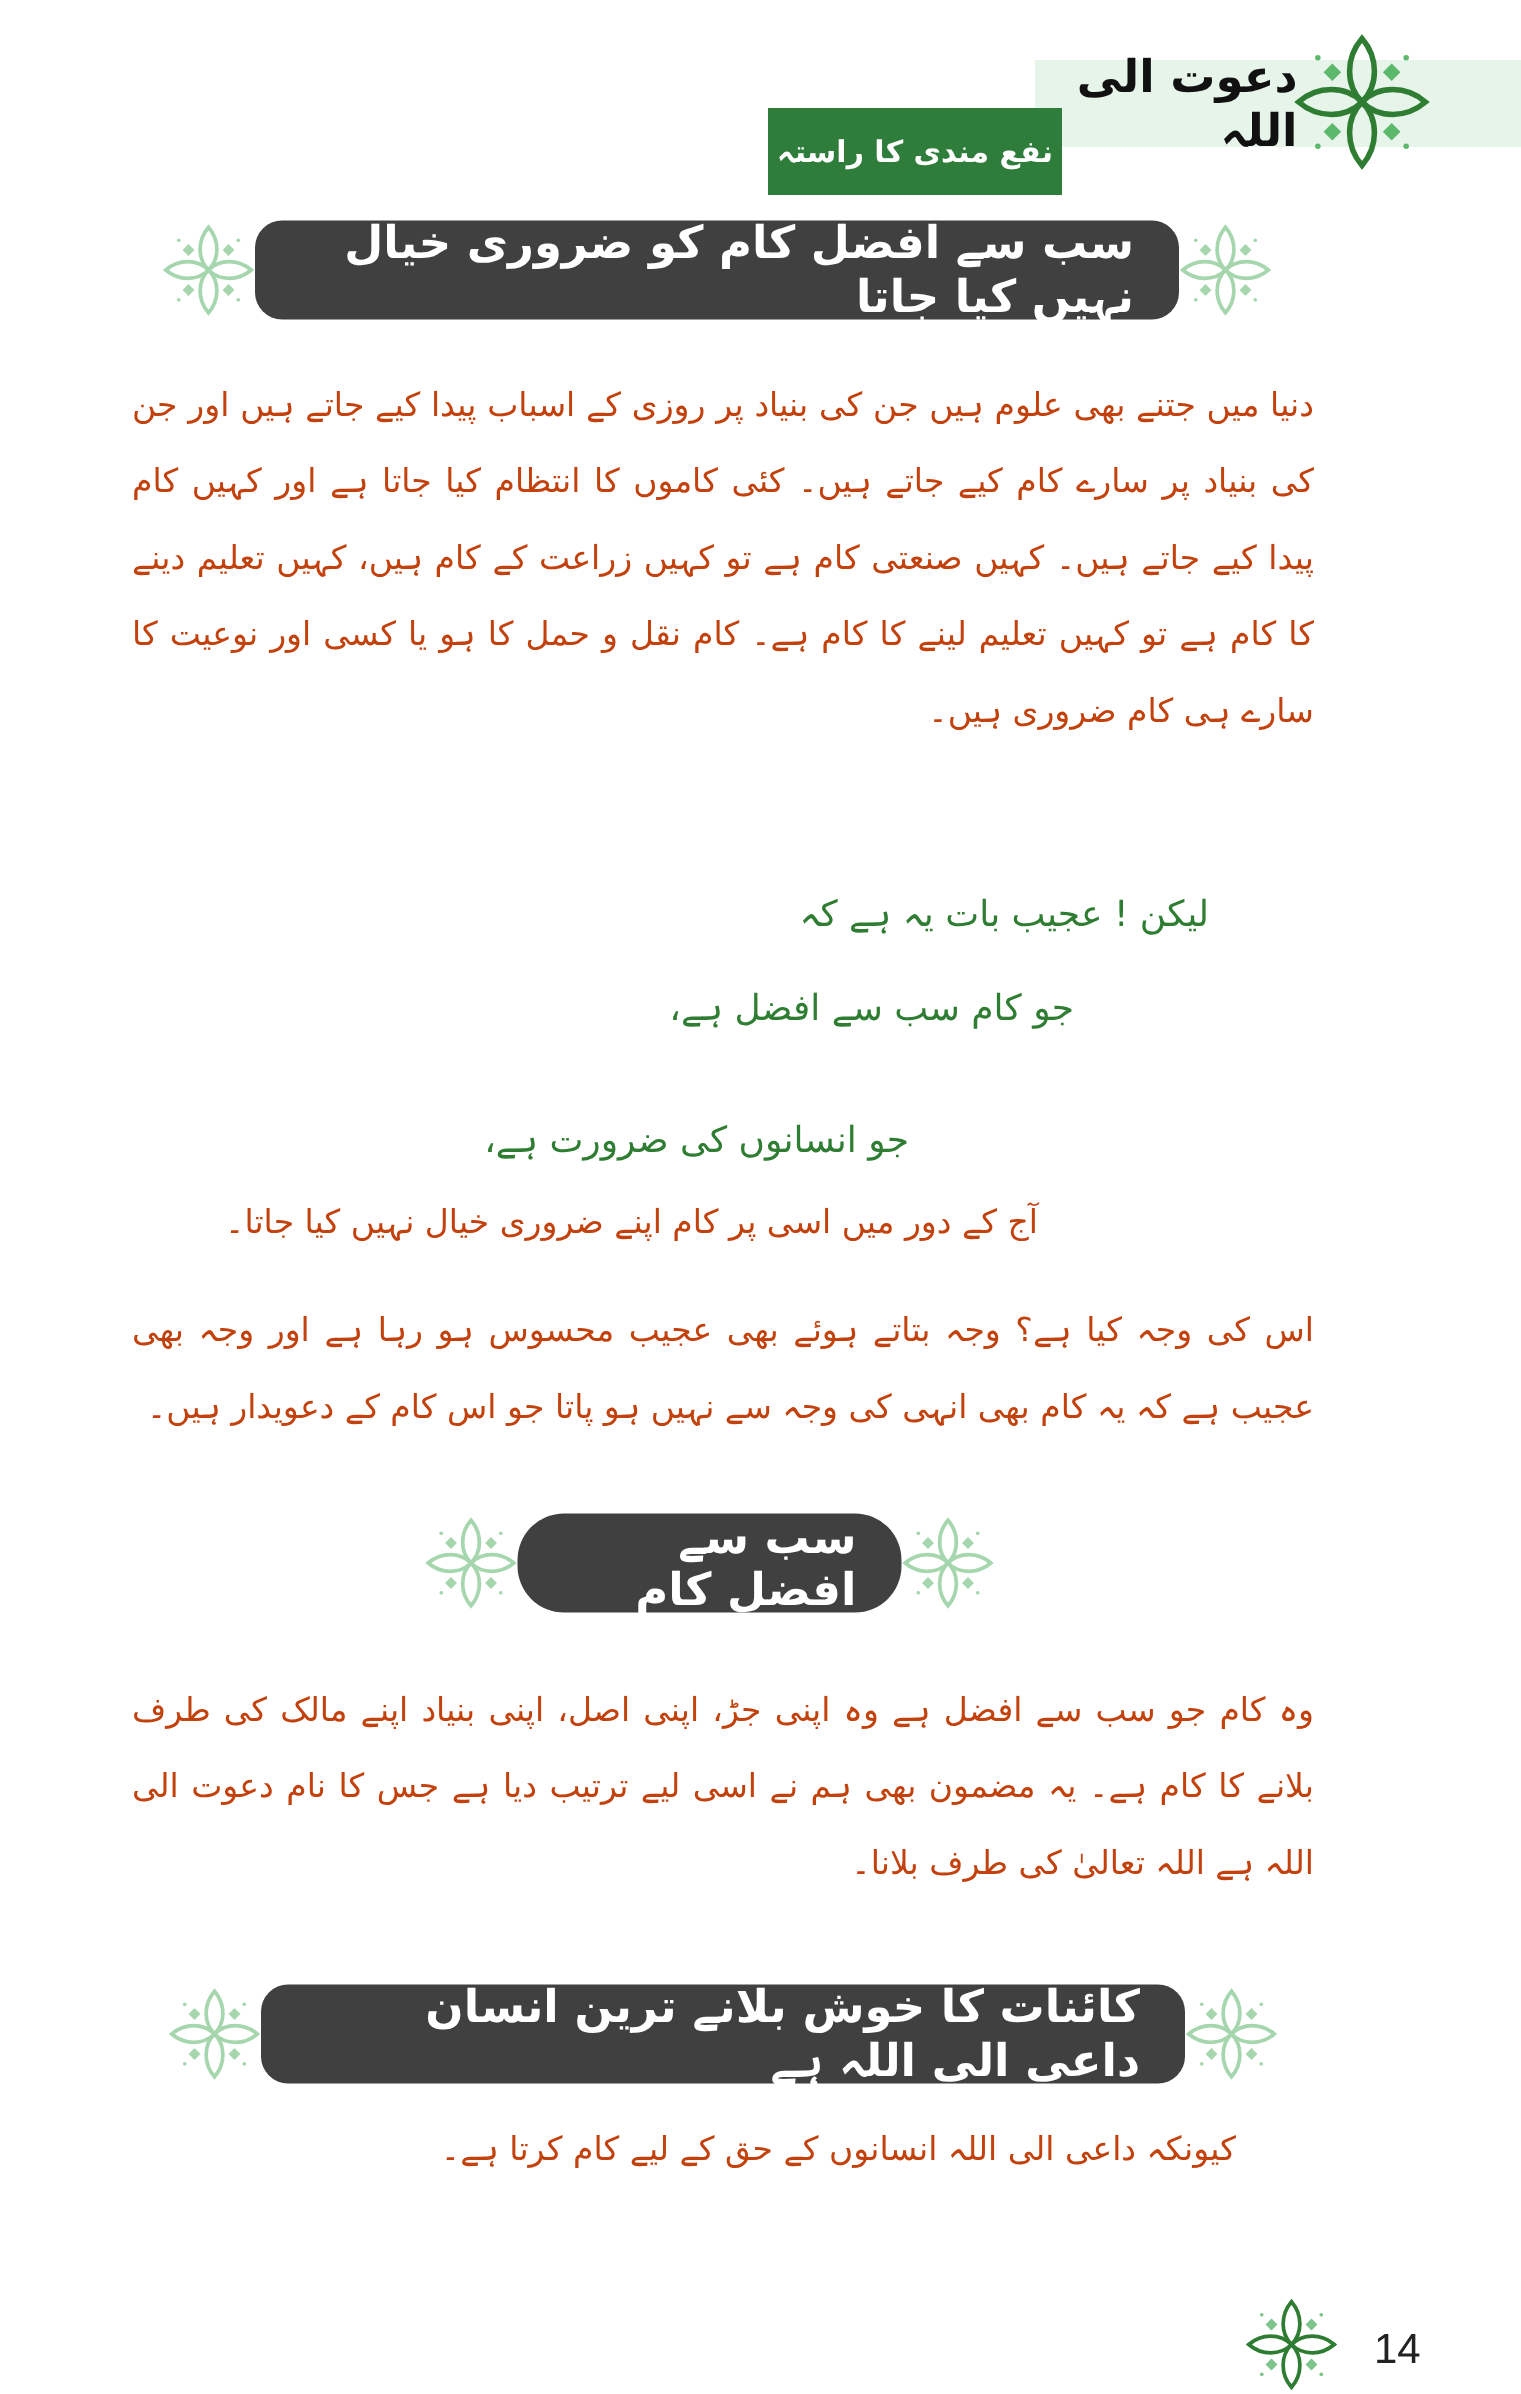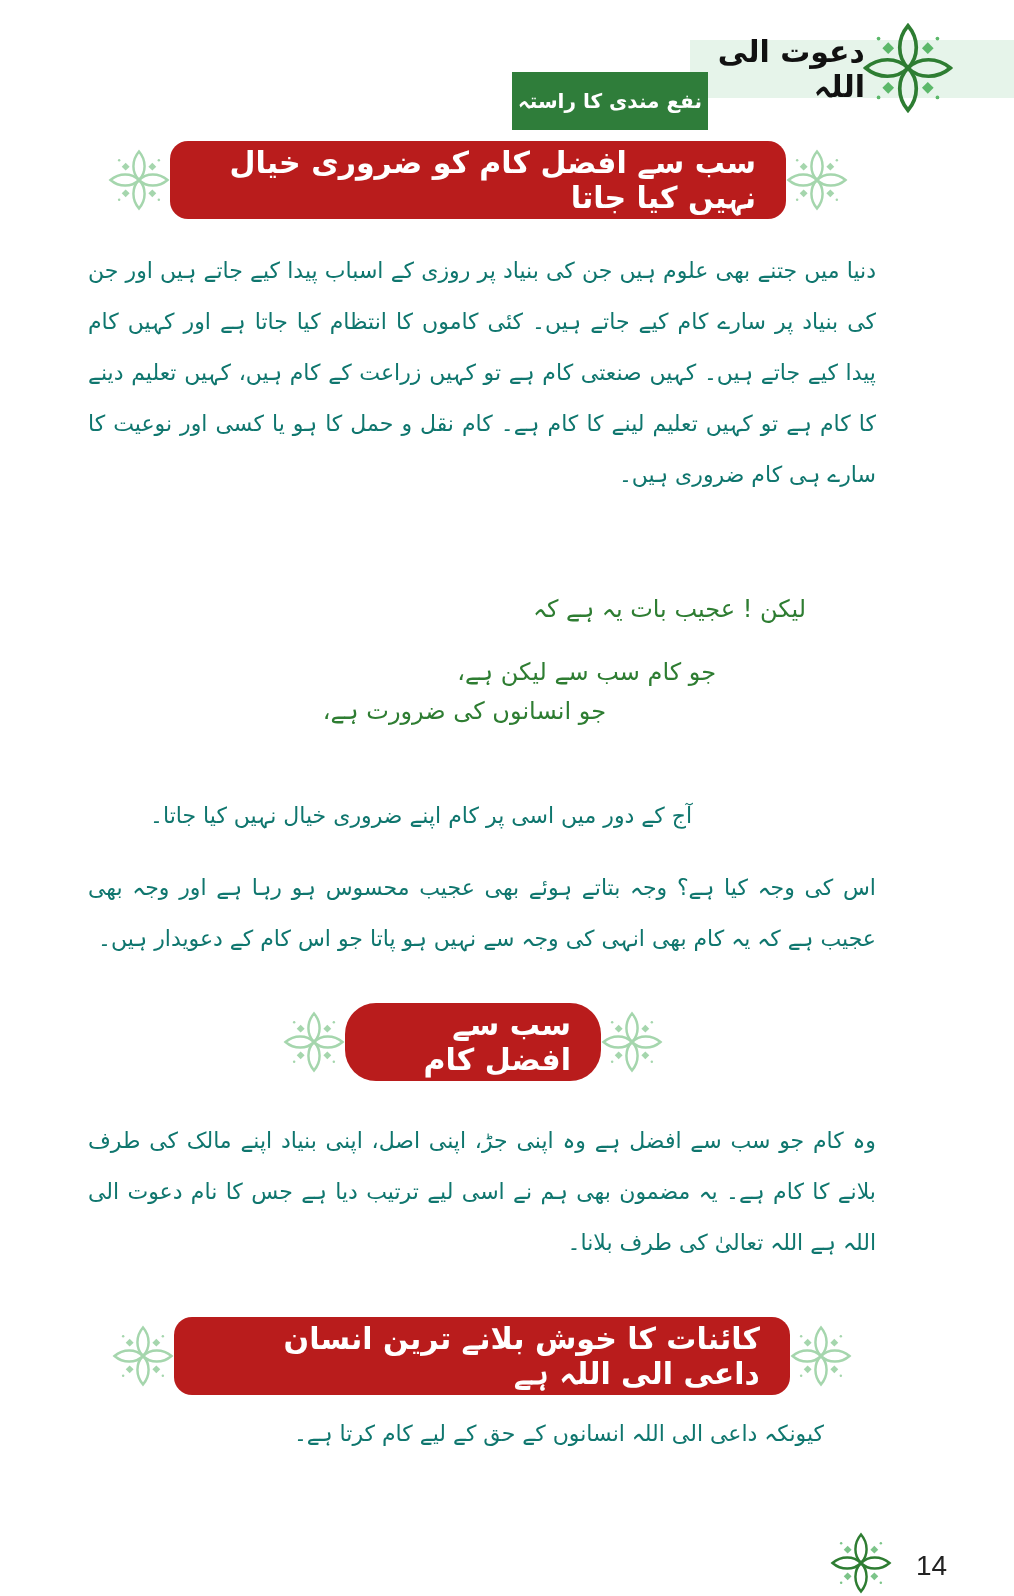--- a/index.html
+++ b/index.html
@@ -12,29 +12,29 @@
   .hdr-dark  { left: 512px; top: 40px; width: 196px; height: 58px; background: #2f7d3a;
                color: #fff; font-size: 20px; font-weight: bold; display: flex;
                align-items: center; justify-content: center; direction: rtl; margin-top: 32px; }
   .hdr-title { left: 715px; top: 40px; width: 150px; height: 58px; display: flex;
                align-items: center; justify-content: center; direction: rtl;
                font-size: 30px; font-weight: bold; color: #111; }
   .hdr-orn { left: 862px; top: 22px; width: 92px; height: 92px; }
 
   
   .banner { display: flex; align-items: center; justify-content: center; }
-  .banner .bar { background: #b91c1c; color: #fff; height: 78px; border-radius: 18px;
+  .banner .bar { background: #404040; color: #fff; height: 66px; border-radius: 18px;
                  display: flex; align-items: center; justify-content: center;
                  direction: rtl; font-weight: bold; font-size: 30px; padding: 0 30px;
                  box-sizing: border-box; }
   .banner .orn { width: 62px; height: 72px; flex: 0 0 62px; }
 
   
   .para { direction: rtl; text-align: justify; font-size: 22px; line-height: 51px;
-          color: #0f766e; }
+          color: #c2410c; }
   .green { color: #2e7d32; font-size: 24px; direction: rtl; }
   .pagenum { font-family: "Liberation Sans", sans-serif; font-size: 28px; color: #222; }
 </style>
 </head>
 <body>
 
 <svg width="0" height="0" style="position:absolute">
   <defs>
     <symbol id="quat" viewBox="0 0 100 100">
       <g fill="none" stroke-width="4">
@@ -70,22 +70,22 @@
     </svg>
   <div class="bar" style="width:620px;">سب سے افضل کام کو ضروری خیال نہیں کیا جاتا</div>
   <svg class="orn" style="stroke:#a5d6ad;fill:#a5d6ad">
       <use href="#quat"></use>
     </svg>
 </div>
 
 <div class="abs para" style="left:88px; top:245px; width:788px;">دنیا میں جتنے بھی علوم ہیں جن کی بنیاد پر روزی کے اسباب پیدا کیے جاتے ہیں اور جن کی بنیاد پر سارے کام کیے جاتے ہیں۔ کئی کاموں کا انتظام کیا جاتا ہے اور کہیں کام پیدا کیے جاتے ہیں۔ کہیں صنعتی کام ہے تو کہیں زراعت کے کام ہیں، کہیں تعلیم دینے کا کام ہے تو کہیں تعلیم لینے کا کام ہے۔ کام نقل و حمل کا ہو یا کسی اور نوعیت کا سارے ہی کام ضروری ہیں۔</div>
 
 <div class="abs green" style="right:208px; top:595px;margin-left:41px;">لیکن ! عجیب بات یہ ہے کہ</div>
-<div class="abs green" style="right:298px; top:658px;">جو کام سب سے لیکن ہے،</div>
-<div class="abs green" style="right:408px; top:697px;">جو انسانوں کی ضرورت ہے،</div>
+<div class="abs green" style="right:298px; top:658px;">جو کام سب سے افضل ہے،</div>
+<div class="abs green" style="right:408px; top:746px;">جو انسانوں کی ضرورت ہے،</div>
 
 <div class="abs para" style="right:322px; top:790px;">آج کے دور میں اسی پر کام اپنے ضروری خیال نہیں کیا جاتا۔</div>
 
 <div class="abs para" style="left:88px; top:862px; width:788px;">اس کی وجہ کیا ہے؟ وجہ بتاتے ہوئے بھی عجیب محسوس ہو رہا ہے اور وجہ بھی عجیب ہے کہ یہ کام بھی انہی کی وجہ سے نہیں ہو پاتا جو اس کام کے دعویدار ہیں۔</div>
 
 <div class="abs banner" style="left:283px; top:1002px; width:380px; height:80px;">
   <svg class="orn" style="stroke:#a5d6ad;fill:#a5d6ad">
       <use href="#quat"></use>
     </svg>
   <div class="bar" style="width:270px;border-radius:31px;">سب سے افضل کام</div>

